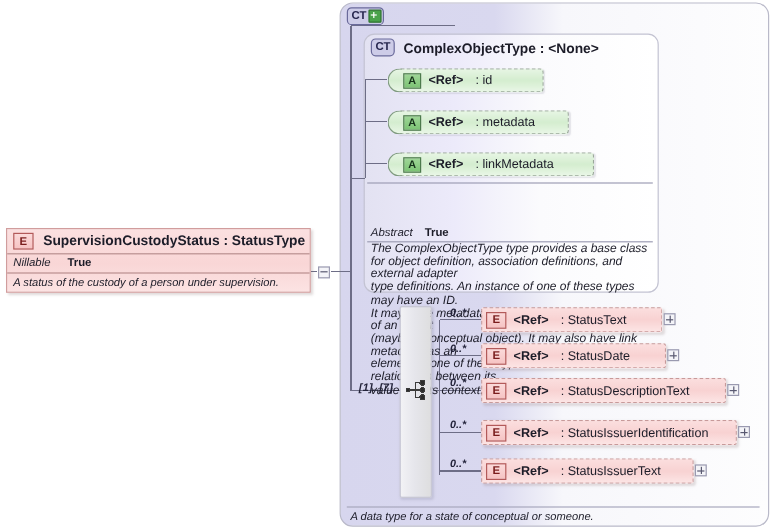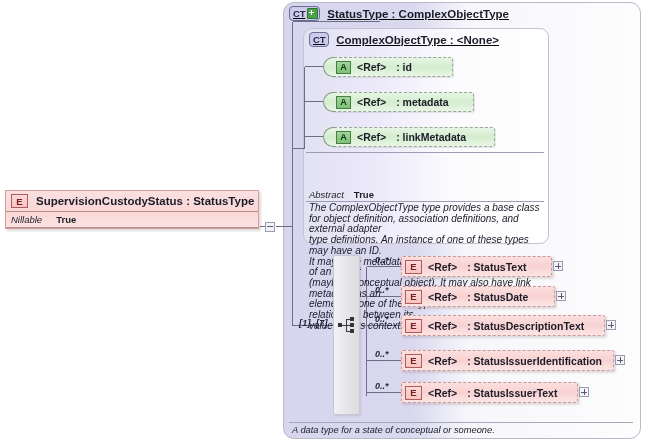--- a/index.html
+++ b/index.html
@@ -39,23 +39,22 @@
     box-sizing: border-box;
     border: 1px solid #c3c3d2;
     border-radius: 9px;
     background: linear-gradient(to right, #e3e2f2 0%, #eceafa 30%, #fbfbfd 60%, #ffffff 100%);
   }
 
   
   .type-header {
     position: absolute;
     display: flex;
-    align-items: center;
+    align-items: flex-end;
     white-space: nowrap;
-    text-decoration: underline;
   }
   .badge-ct {
     display: inline-flex;
     align-items: center;
     justify-content: center;
     box-sizing: border-box;
     height: 15px;
     border: 1px solid #6a6a9b;
     border-radius: 4px;
     background: #cdcce8;
@@ -131,21 +130,21 @@
     flex: 0 0 auto;
   }
   .ref-label {
     font-size: 10.5px;
     font-weight: bold;
     color: #1c1c28;
     margin-left: 6px;
   }
   .name-label {
     font-size: 10.5px;
-    font-weight: bold;
+    font-weight: normal;
     color: #1c1c28;
     margin-left: 10px;
   }
 
   
   .abstract-block {
     position: absolute;
     left: 306px; top: 152px;
     width: 238px;
   }
@@ -358,21 +357,20 @@
       <path d="M366.5 360.5 H 400.5"></path>
       <path d="M366.5 392.5 H 400.5"></path>
     </g>
   </svg>
 
   <div class="type-header" style="left:289px; top:6px;">
     <span class="badge-ct with-plus">
       <span>CT</span>
       <span class="plus-green"></span>
     </span>
-    <span class="type-title">StatusType : ComplexObjectType</span>
   </div>
 
   <div class="type-header" style="left:309px; top:32px;">
     <span class="badge-ct">
       <span>CT</span>
     </span>
     <span class="type-title">ComplexObjectType : &lt;None&gt;</span>
   </div>
 
   <div class="attr-row" style="left:331px; top:57px; width:122px;">
@@ -416,20 +414,21 @@
     <div class="elem-head">
       <span class="badge-e">E</span>
       <span class="elem-title">SupervisionCustodyStatus : StatusType</span>
     </div>
     <div class="elem-rule"></div>
     <div class="elem-prop">
       <span class="elem-prop-key">Nillable</span>
       <span class="elem-prop-val">True</span>
     </div>
     <div class="elem-rule"></div>
+    <div class="elem-doc">A status of the custody of a person under supervision.</div>
   </div>
 
   <div class="expander" style="left:265px; top:221.5px;"></div>
 
   <div class="seq-box"></div>
   <svg class="seq-icon" viewBox="0 0 20 20" width="20" height="20">
     <g fill="#3a3a3a" stroke="#3a3a3a" stroke-width="1" shape-rendering="crispEdges">
       <rect x="0.5" y="8.5" width="3" height="3" fill="#2b2b2b"></rect>
       <path d="M4 10 H 8" fill="none"></path>
       <path d="M8 3.5 V 16.5" fill="none"></path>

